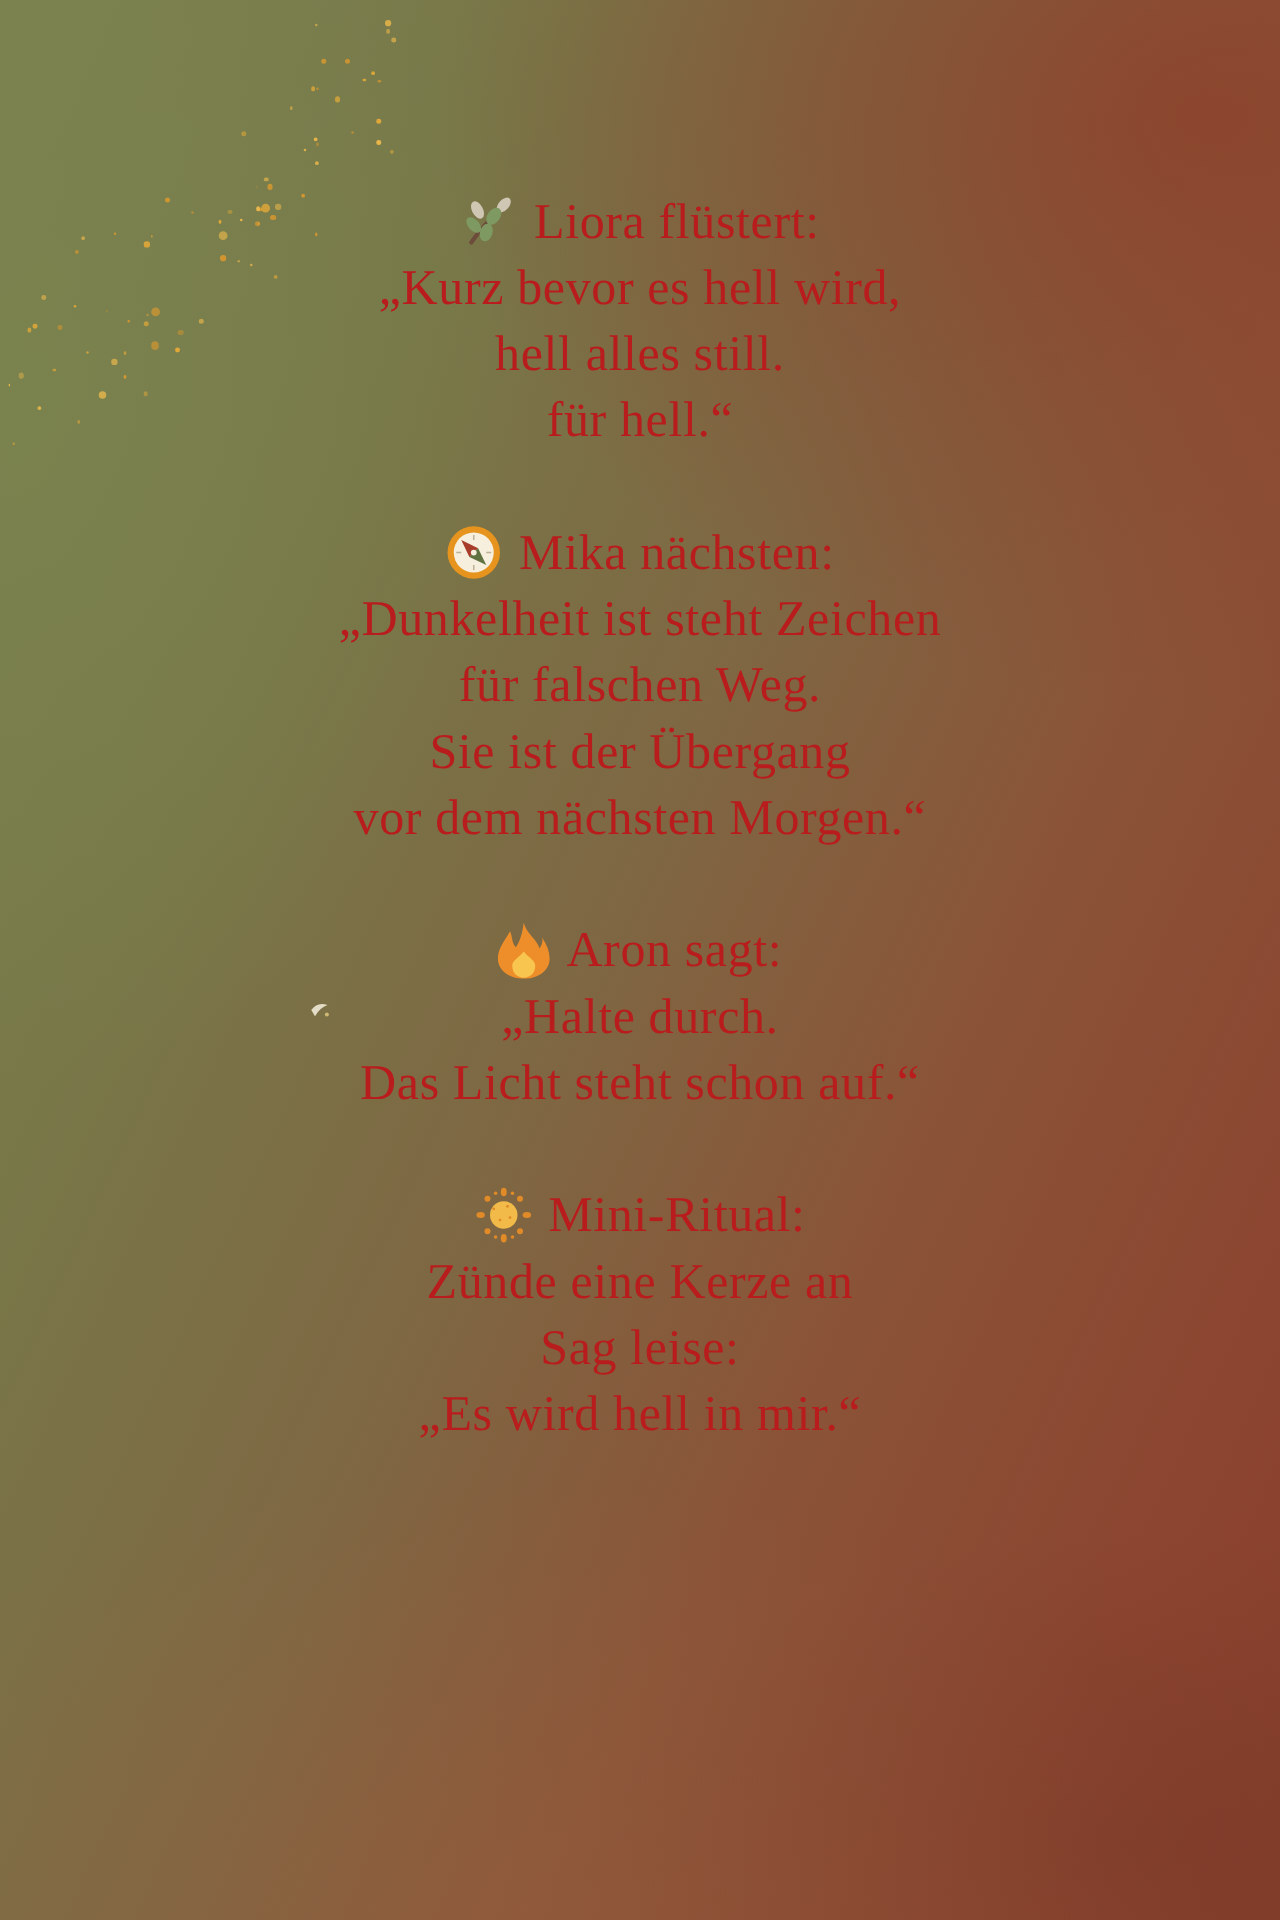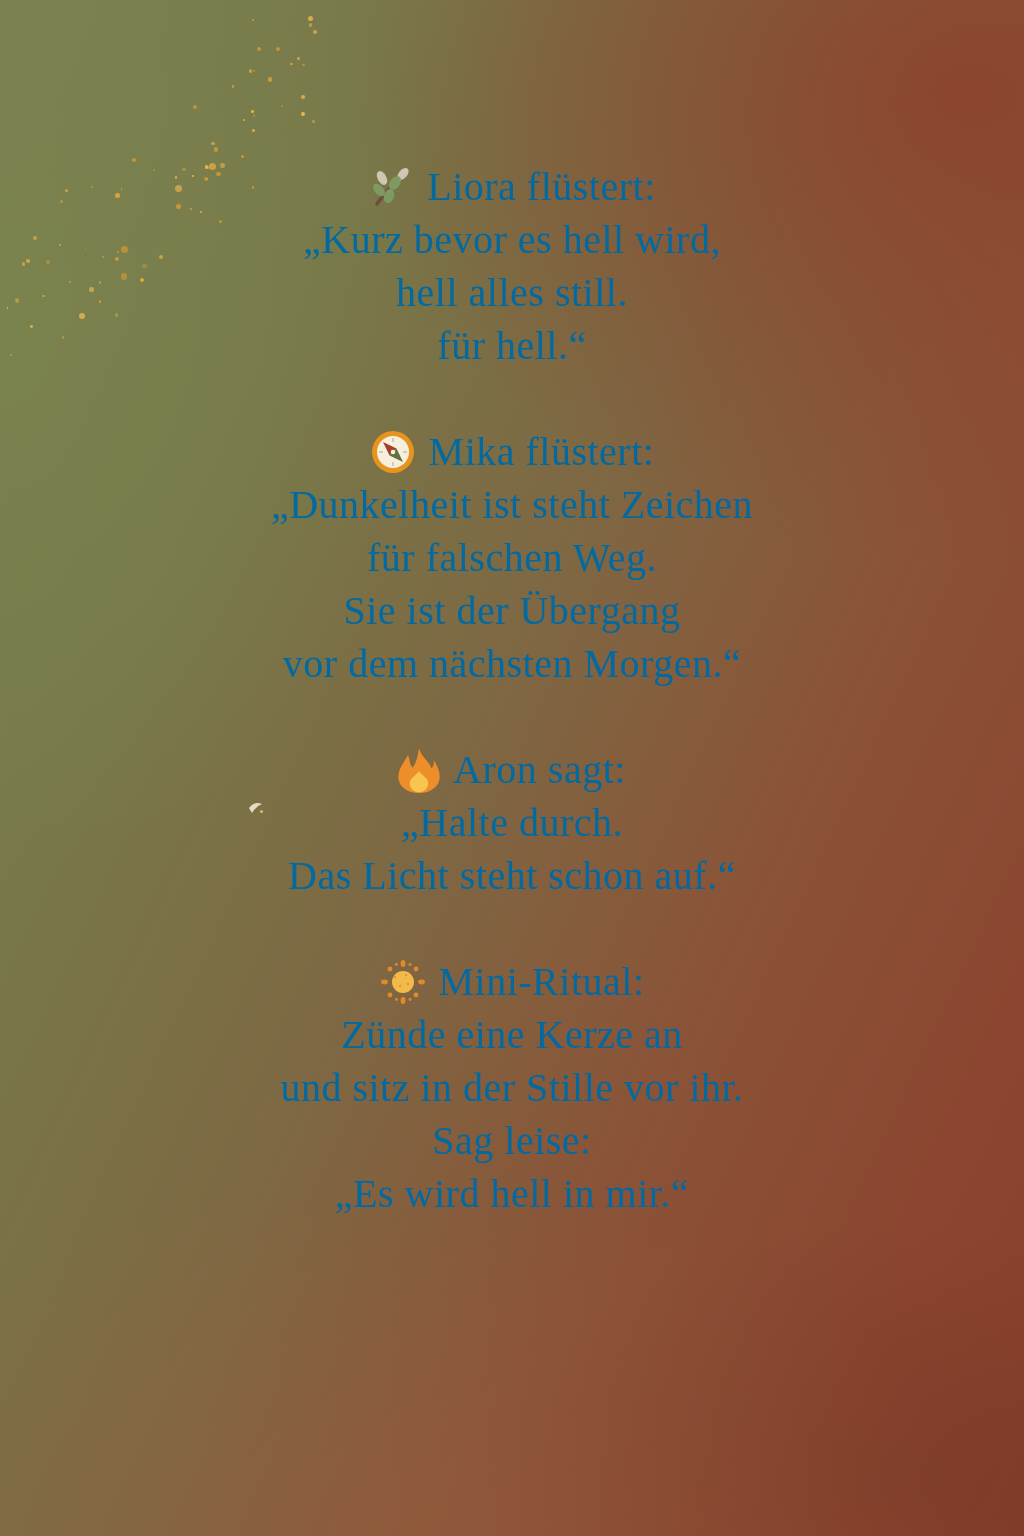--- a/index.html
+++ b/index.html
@@ -40,25 +40,25 @@
   .moth {
     position: absolute;
     left: 246px;
     top: 800px;
     width: 22px;
     height: 18px;
     opacity: 0.9;
   }
   .content {
     position: absolute;
-    top: 160px;
+    top: 150px;
     left: 0;
     width: 100%;
     text-align: center;
-    color: #0369a1;
+    color: #b91c1c;
     font-size: 40px;
     line-height: 53px;
     letter-spacing: 0.5px;
   }
   .block {
     margin-bottom: 53px;
   }
   .heading-line {
     display: flex;
     align-items: center;
@@ -189,21 +189,21 @@
           <g stroke="#bdb197" stroke-width="1.2">
             <line x1="23" y1="9" x2="23" y2="13"></line>
             <line x1="23" y1="33" x2="23" y2="37"></line>
             <line x1="9" y1="23" x2="13" y2="23"></line>
             <line x1="33" y1="23" x2="37" y2="23"></line>
           </g>
           <polygon points="13,13 26.5,19.5 19.5,26.5" fill="#a93d2b"></polygon>
           <polygon points="33,33 26.5,19.5 19.5,26.5" fill="#5f7240"></polygon>
           <circle cx="23" cy="23" r="2.3" fill="#f6efdd"></circle>
         </svg>
-        <span>Mika flüstert:</span>
+        <span>Mika nächsten:</span>
       </div>
       <div class="line">„Dunkelheit ist steht Zeichen</div>
       <div class="line">für falschen Weg.</div>
       <div class="line">Sie ist der Übergang</div>
       <div class="line">vor dem nächsten Morgen.“</div>
     </div>
 
     <div class="block">
       <div class="heading-line">
         <svg width="42" height="46" viewBox="0 0 36 40">
@@ -235,19 +235,18 @@
             <circle cx="36" cy="36" r="2.4"></circle>
             <circle cx="16.5" cy="5.5" r="1.4"></circle>
             <circle cx="30" cy="5.5" r="1.4"></circle>
             <circle cx="16.5" cy="40.5" r="1.4"></circle>
             <circle cx="30" cy="40.5" r="1.4"></circle>
           </g>
         </svg>
         <span>Mini-Ritual:</span>
       </div>
       <div class="line">Zünde eine Kerze an</div>
-      <div class="line">und sitz in der Stille vor ihr.</div>
       <div class="line">Sag leise:</div>
       <div class="line">„Es wird hell in mir.“</div>
     </div>
 
   </div>
 </div>
 
 </body></html>

